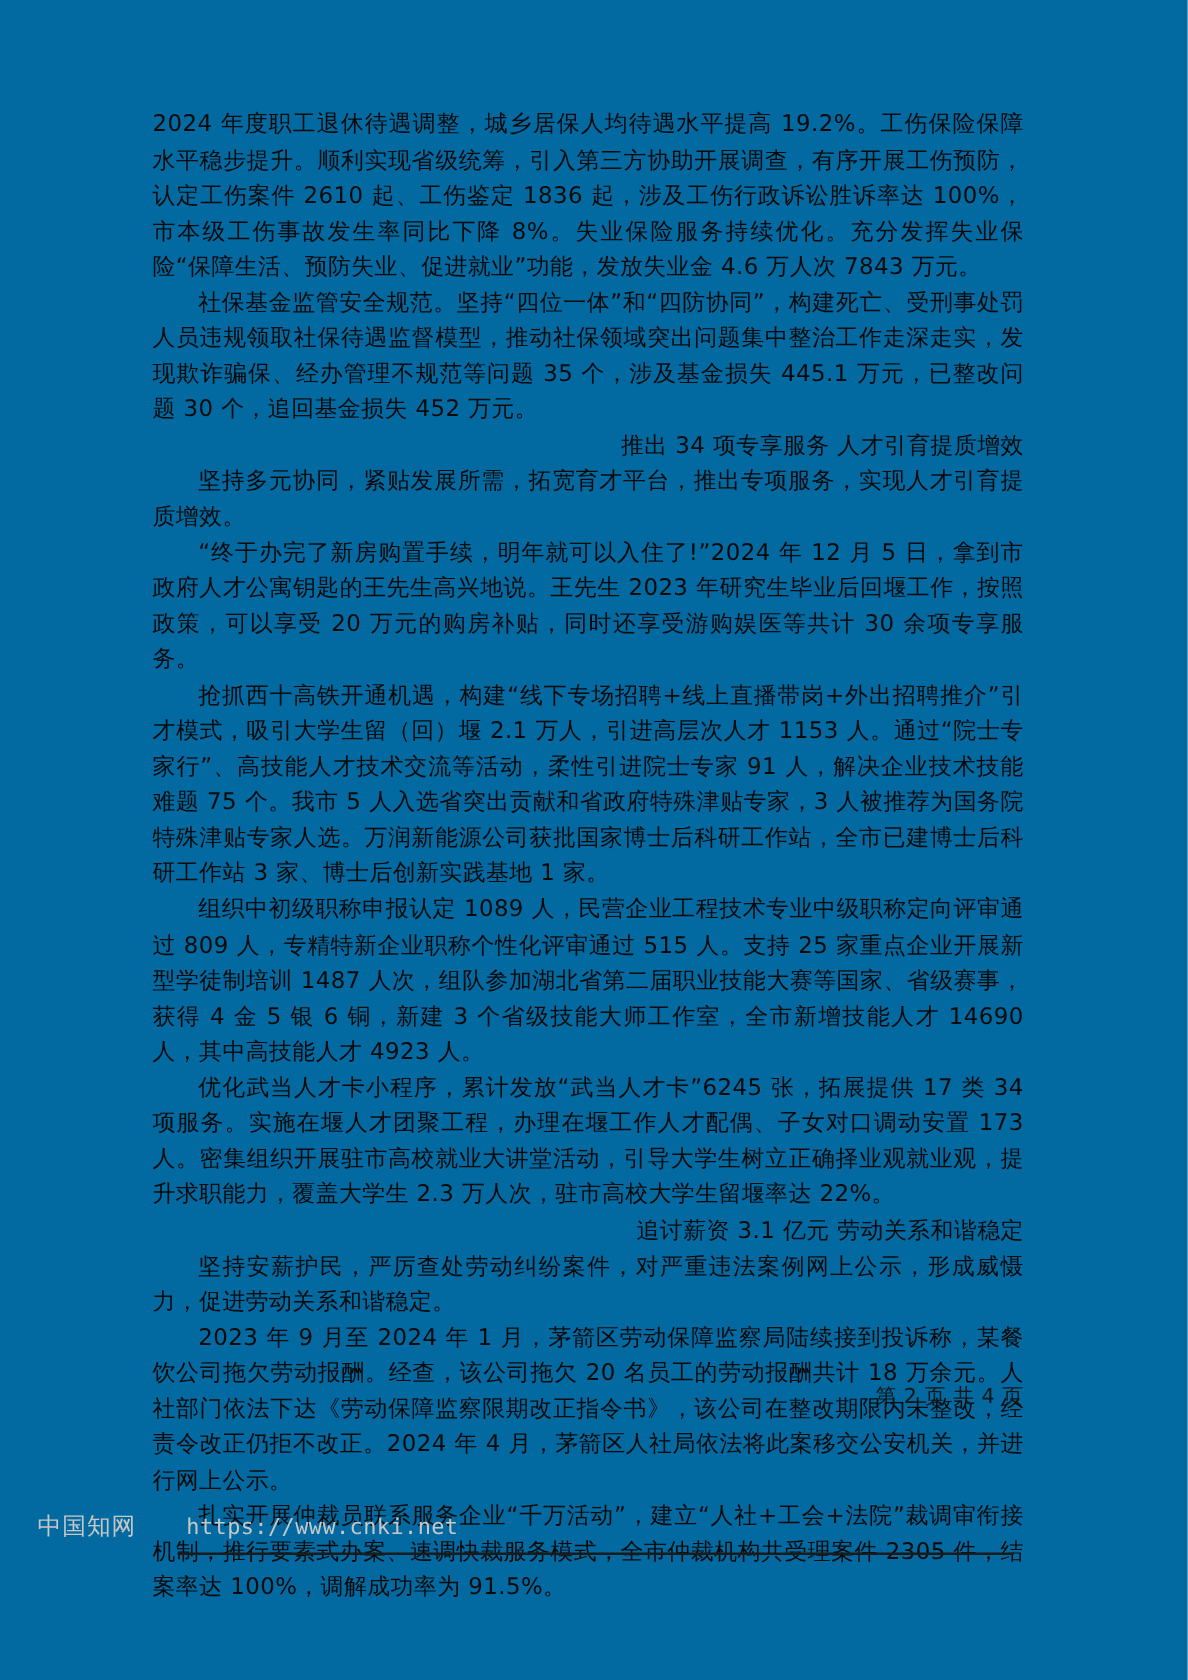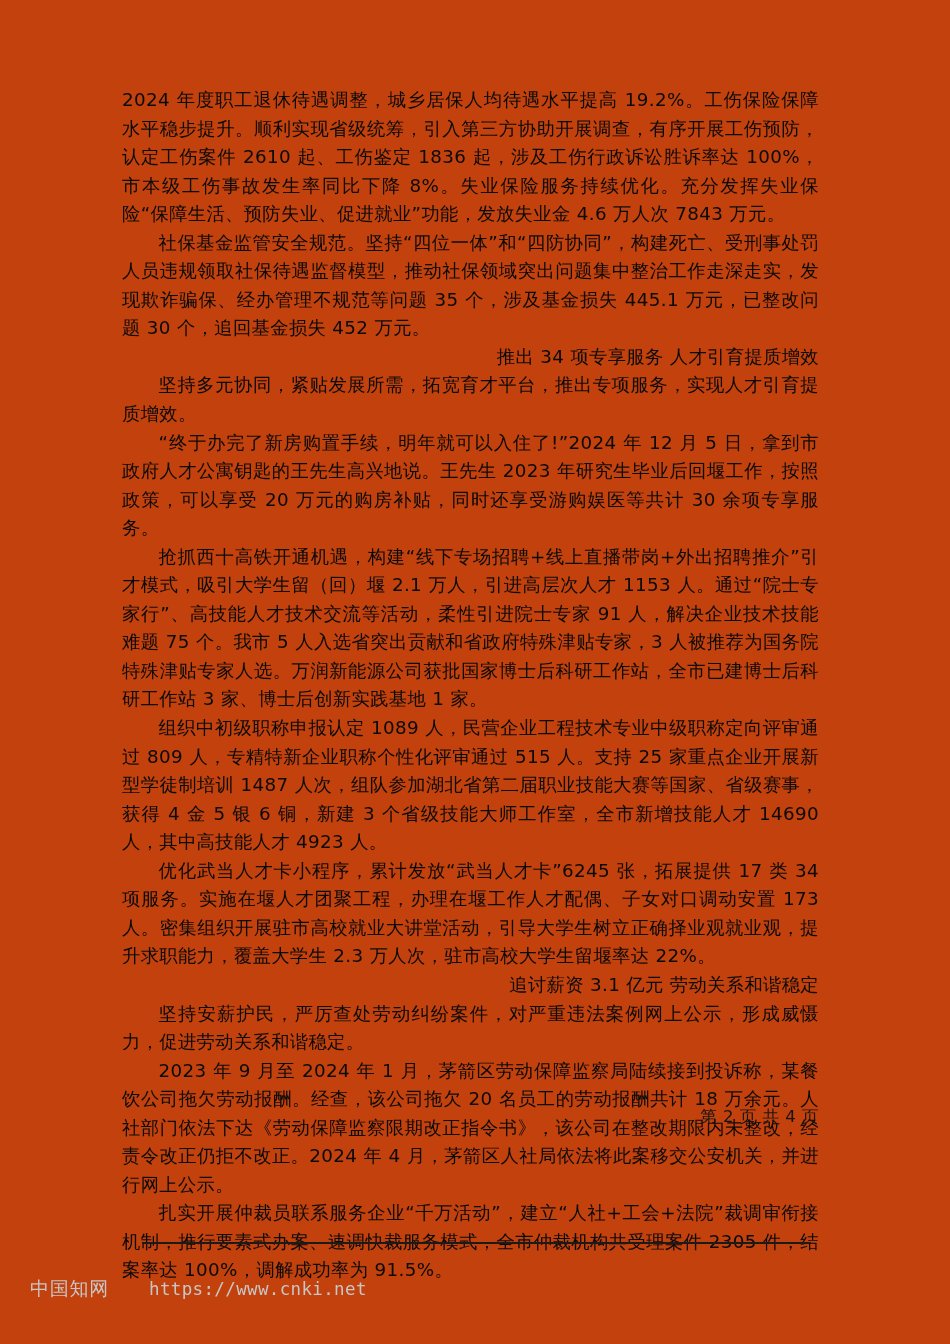--- a/index.html
+++ b/index.html
@@ -15,21 +15,21 @@
     color: #000000;
     overflow: hidden;
   }
 
   #page {
     position: absolute;
     left: 0;
     top: 0;
     width: 950px;
     height: 1344px;
-    background: #c2410c;
+    background: #0369a1;
   }
 
   
   #content {
     position: absolute;
     left: 122px;
     top: 86px;
     width: 697px;
   }
 
@@ -79,21 +79,21 @@
     top: 1242px;
     width: 669px;
     height: 0;
     border-top: 2px solid #1b1b1b;
   }
 
   
   #watermark {
     position: absolute;
     left: 30px;
-    top: 1276px;
+    top: 1208px;
     display: flex;
     align-items: baseline;
     color: #c9c9c9;
   }
   #watermark .wm-brand {
     font-size: 19px;
     letter-spacing: 0.04em;
     color: #c7c7c7;
   }
   #watermark .wm-url {

